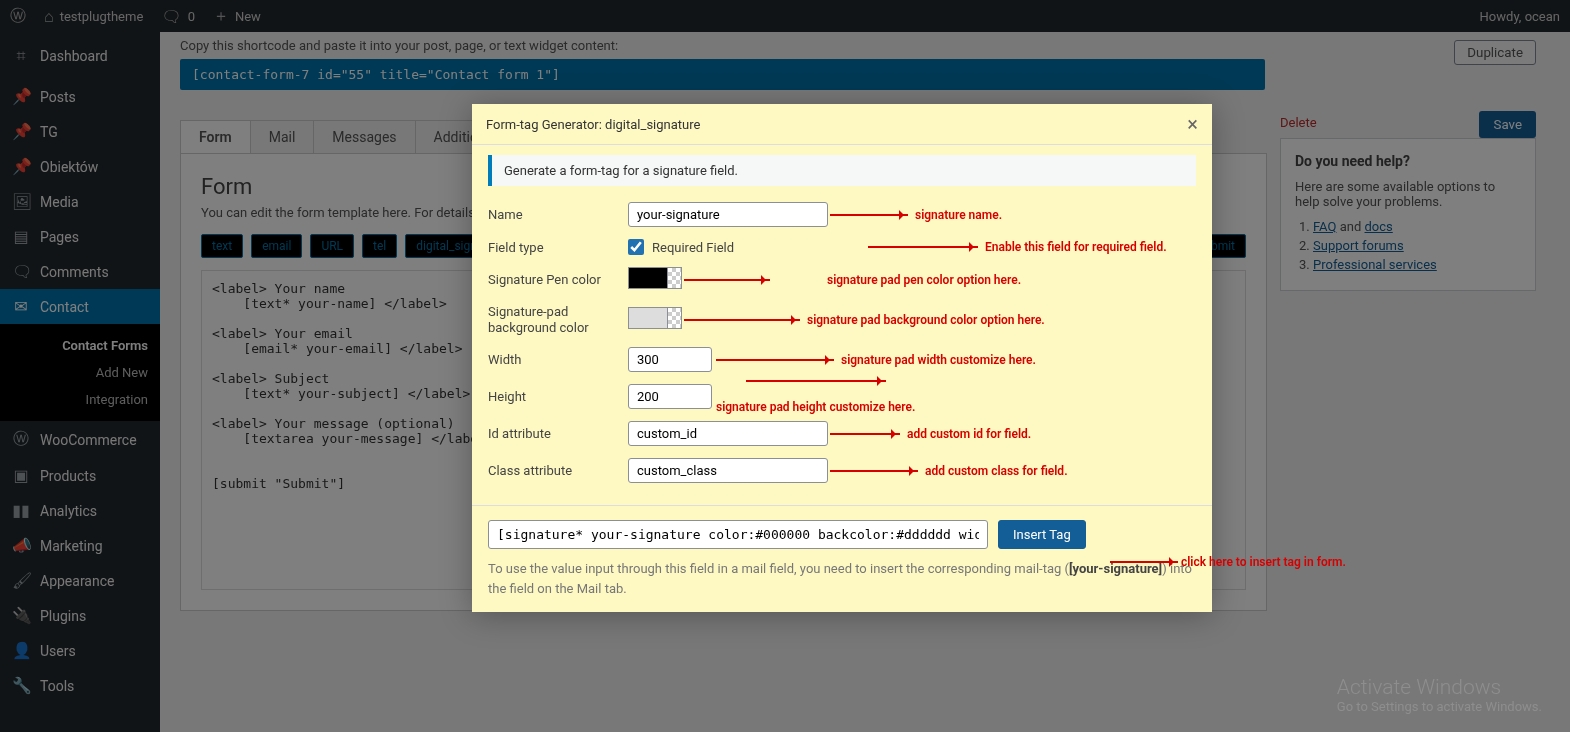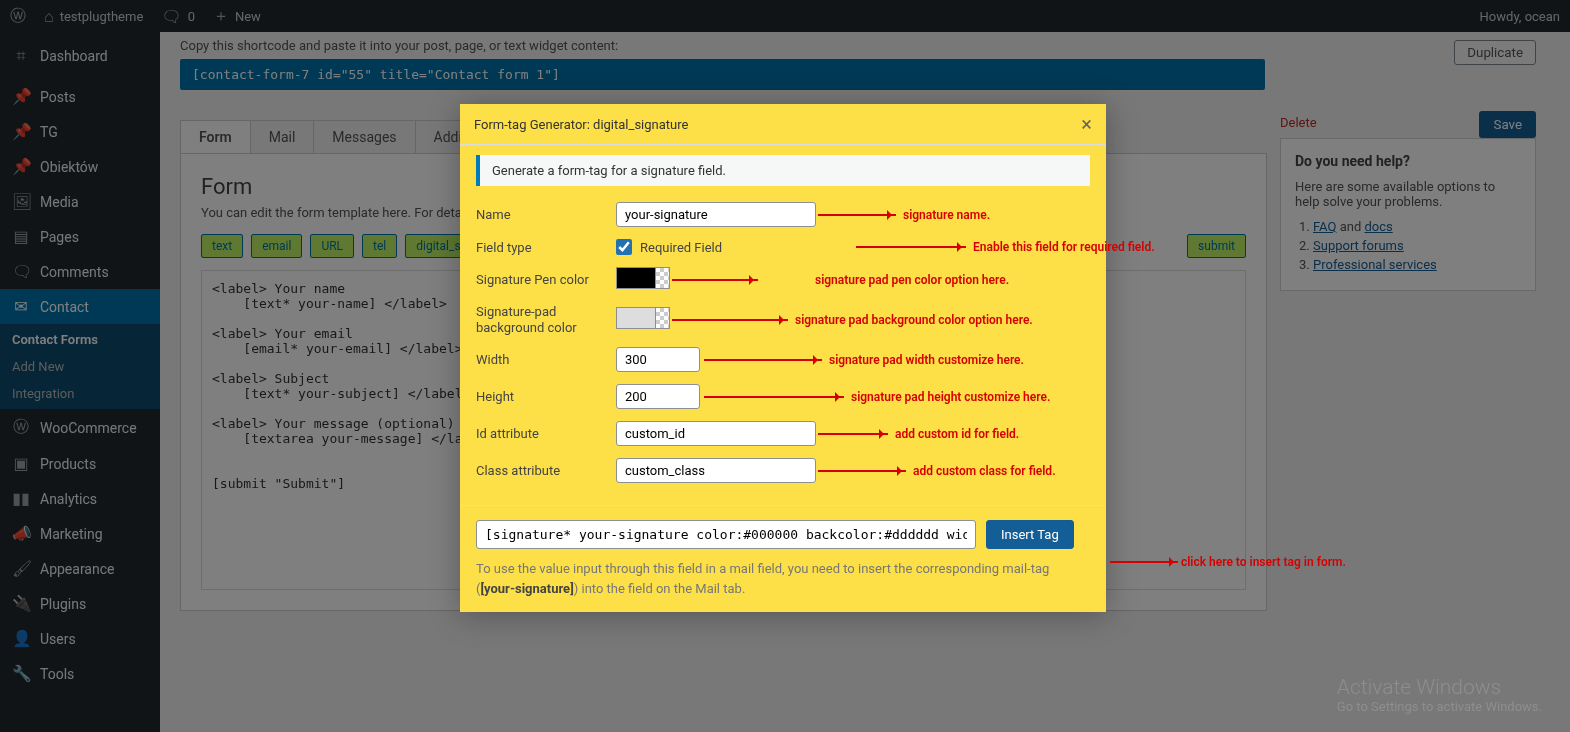--- a/index.html
+++ b/index.html
@@ -11,58 +11,58 @@
   .adminbar .right { margin-left: auto; }
   .adminbar .item { display: flex; gap: 6px; align-items: center; color: #ccc; }
   .adminbar .wp-icon, .adminbar .home-icon, .adminbar .comment-icon, .adminbar .plus-icon { font-size: 16px; color: #aaa; }
 
   
   .sidebar { position: absolute; top: 32px; left: 0; width: 160px; bottom: 0; background: #23282d; color: #eee; }
   .sidebar .menu-item { padding: 8px 12px; display: flex; gap: 10px; align-items: center; color: #eee; font-size: 14px; }
   .sidebar .menu-item.dash { padding-top: 14px; padding-bottom: 14px; }
   .sidebar .menu-item.active { background: #0073aa; color: #fff; position: relative; }
   .sidebar .menu-item.active::after { content: ""; position: absolute; right: -8px; top: 50%; margin-top: -8px; border: 8px solid transparent; border-right-color: #f1f1f1; }
-  .sidebar .sub { background: #0c4a6e; padding: 2px 0; }
+  .sidebar .sub { background: #000000; padding: 8px 0; text-align: right; }
   .sidebar .sub .sub-item { padding: 6px 12px; color: #bbb; font-size: 13px; }
   .sidebar .sub .sub-item.current { color: #fff; font-weight: 600; }
   .sidebar .ico { width: 18px; font-size: 16px; color: #9ca2a7; text-align: center; }
 
   
   .main { position: absolute; left: 160px; top: 32px; right: 0; bottom: 0; padding: 0 20px; }
   .shortcode-hint { color: #555; font-size: 13px; margin: 6px 0; }
   .shortcode-box { background: #0073aa; color: #fff; padding: 8px 12px; font-family: Consolas, monospace; font-size: 13px; border-radius: 2px; width: 1085px; }
 
   .tabs { margin-top: 30px; display: flex; gap: 0; }
   .tab { border: 1px solid #ccc; border-bottom: none; background: #f1f1f1; padding: 8px 18px; font-size: 14px; color: #555; margin-right: -1px; }
   .tab.active { background: #fff; font-weight: 600; }
 
   .form-panel { background: #fff; border: 1px solid #ccc; padding: 20px; width: 1087px; }
   .form-panel h2 { font-size: 22px; font-weight: 400; margin-bottom: 6px; }
   .form-panel .hint { color: #555; margin-bottom: 14px; }
   .tag-buttons { display: flex; gap: 8px; margin-bottom: 12px; }
-  .tag-btn { border: 1px solid #0073aa; background: #bef264; color: #0073aa; padding: 4px 10px; font-size: 12px; border-radius: 2px; }
+  .tag-btn { border: 1px solid #0073aa; background: #000000; color: #0073aa; padding: 4px 10px; font-size: 12px; border-radius: 2px; }
   .form-template { width: 100%; height: 320px; font-family: Consolas, monospace; font-size: 13px; white-space: pre; border: 1px solid #ddd; padding: 10px; color: #333; }
 
   
   .rightcol { position: absolute; top: 40px; right: 34px; width: 256px; }
   .rightcol .btn-outline { border: 1px solid #7e8993; background: #f6f7f7; padding: 4px 12px; border-radius: 3px; color: #555; float: right; }
   .rightcol .delete { color: #bb2a2a; clear: both; float: left; margin-top: 50px; }
   .rightcol .save-btn { background: #135e96; color: #fff; border: none; padding: 6px 14px; border-radius: 3px; float: right; margin-top: 46px; }
   .help-box { clear: both; border: 1px solid #ccd0d4; background: #fff; margin-top: 24px; padding: 14px; }
   .help-box h3 { font-size: 14px; margin-bottom: 10px; }
   .help-box p { font-size: 13px; color: #555; margin-bottom: 10px; }
   .help-box ol { padding-left: 18px; }
   .help-box li { margin: 4px 0; color: #555; }
   .help-box a { color: #135e96; text-decoration: underline; }
 
   
   .overlay { position: absolute; inset: 0; background: rgba(0,0,0,0.5); }
 
   
-  .modal { position: absolute; left: 460px; top: 104px; width: 646px; background: #fde047; box-shadow: 0 3px 30px rgba(0,0,0,0.3); z-index: 100; }
+  .modal { position: absolute; left: 472px; top: 104px; width: 740px; background: #fef9c3; box-shadow: 0 3px 30px rgba(0,0,0,0.3); z-index: 100; }
   .modal-head { display: flex; align-items: center; padding: 8px 14px; border-bottom: 1px solid #ddd; font-size: 13px; color: #333; }
   .modal-head .close { margin-left: auto; font-size: 20px; color: #666; cursor: pointer; }
   .modal-body { padding: 10px 16px 16px; }
   .modal-info { border-left: 4px solid #007cba; background: #f6f7f7; padding: 8px 12px; color: #333; margin-bottom: 10px; }
 
   .row { display: flex; align-items: center; padding: 6px 0; }
   .row .lbl { width: 140px; color: #444; font-size: 13px; }
   .row .ctrl { display: flex; align-items: center; gap: 8px; flex: 1; position: relative; }
   .row input[type=text].w200 { width: 200px; }
   .row input[type=text].w84 { width: 84px; }
@@ -291,21 +291,21 @@
       <div class="ctrl">
         <input type="text" class="w84" value="300" style="">
         <span class="arrow-red" style="left:88px;"><span class="arrow-line" style="width:118px"></span>&nbsp;<span>signature pad width customize here.</span></span>
       </div>
     </div>
 
     <div class="row">
       <div class="lbl">Height</div>
       <div class="ctrl">
         <input type="text" class="w84" value="200" style="">
-        <span class="arrow-red" style="left:88px;"><span class="arrow-line" style="width:140px"></span>&nbsp;<span>signature pad height customize here.</span></span>
+        <span class="arrow-red" style="left:88px;flex-direction:column;"><span class="arrow-line" style="width:140px"></span>&nbsp;<span>signature pad height customize here.</span></span>
       </div>
     </div>
 
     <div class="row">
       <div class="lbl">Id attribute</div>
       <div class="ctrl">
         <input type="text" class="w200" value="custom_id" style="">
         <span class="arrow-red" style="left:202px;"><span class="arrow-line" style="width:70px"></span>&nbsp;<span>add custom id for field.</span></span>
       </div>
     </div>

